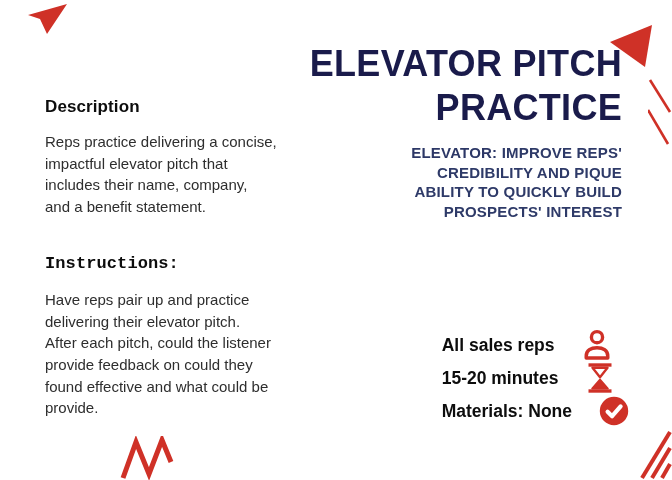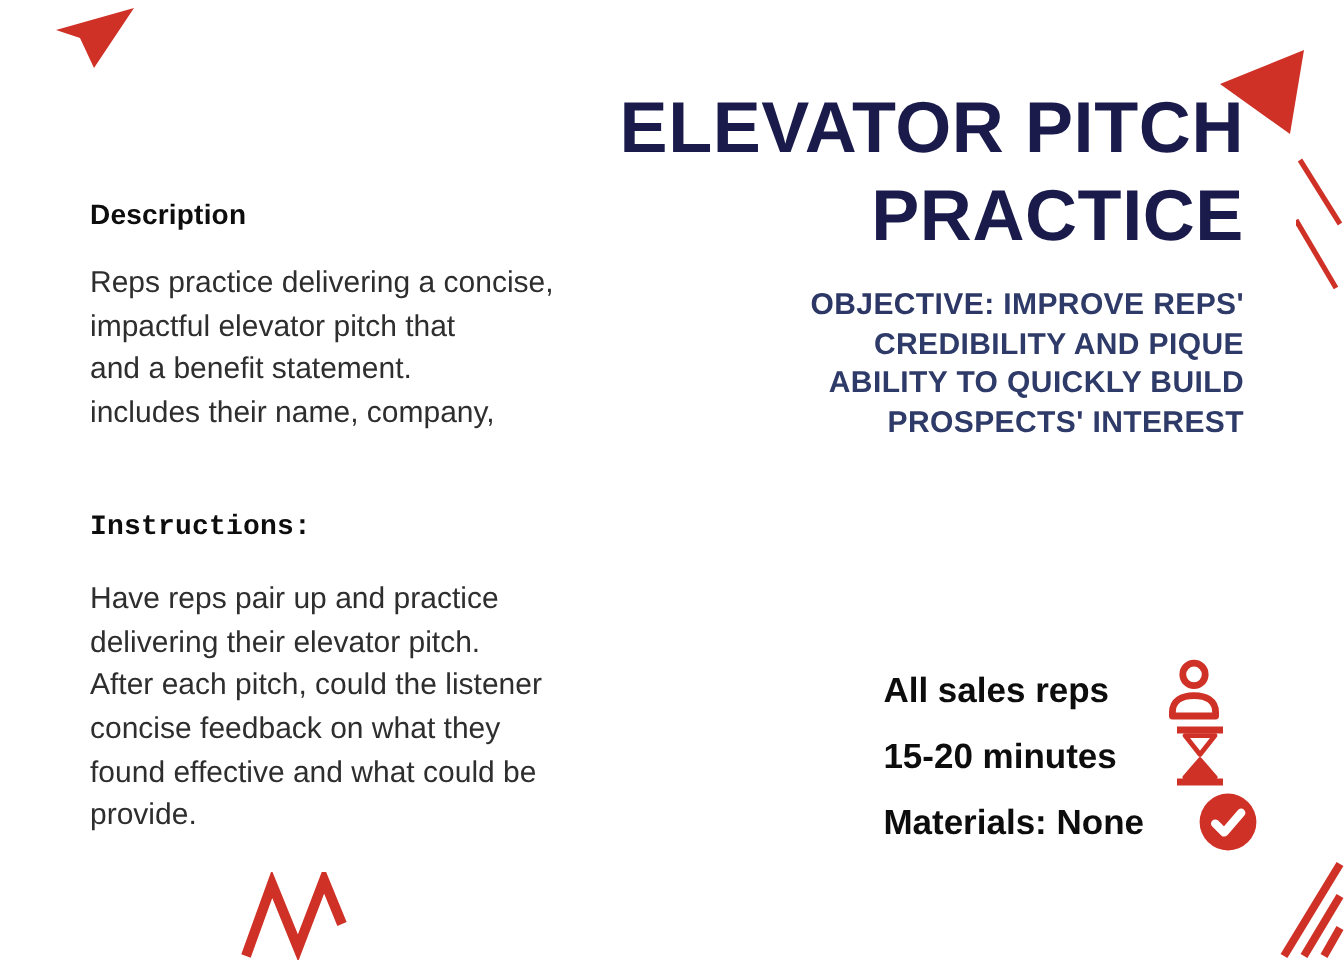--- a/index.html
+++ b/index.html
@@ -6,21 +6,21 @@
   .page{
     position:relative;
     width:672px;height:480px;
     background:#ffffff;
     overflow:hidden;
     font-family:"Liberation Sans","DejaVu Sans",sans-serif;
   }
   
   .left-col{position:absolute;left:45px;top:95px;width:310px;}
   .section-heading{
-    font-size:14px;font-weight:700;color:#0d0d0d;
+    font-size:17px;font-weight:700;color:#0d0d0d;
     margin:0;line-height:24px;letter-spacing:.1px;
   }
   .body-text{
     font-size:15px;color:#2e2e2e;line-height:21.7px;
     margin-top:12px;font-weight:400;
   }
   .heading-instructions{margin-top:34px;font-family:Liberation Mono, monospace;}
   .body-instructions{margin-top:13px;}
   
   .right-col{position:absolute;top:42px;right:50px;width:420px;text-align:right;}
@@ -76,42 +76,42 @@
     <line x1="2" y1="64" x2="30" y2="18" stroke="#cf3127" stroke-width="4"></line>
     <line x1="12" y1="64" x2="30" y2="34" stroke="#cf3127" stroke-width="4"></line>
     <line x1="22" y1="64" x2="30" y2="50" stroke="#cf3127" stroke-width="4"></line>
   </svg>
 
   <div class="left-col">
     <h2 class="section-heading">Description</h2>
     <div class="body-text">
       <div>Reps practice delivering a concise,</div>
       <div>impactful elevator pitch that</div>
+      <div>includes their name, company,</div>
       <div>and a benefit statement.</div>
-      <div>includes their name, company,</div>
     </div>
 
     <h2 class="section-heading heading-instructions">Instructions:</h2>
     <div class="body-text body-instructions">
       <div>Have reps pair up and practice</div>
       <div>delivering their elevator pitch.</div>
       <div>After each pitch, could the listener</div>
-      <div>concise feedback on what they</div>
+      <div>provide feedback on could they</div>
       <div>found effective and what could be</div>
       <div>provide.</div>
     </div>
   </div>
 
   <div class="right-col">
     <h1 class="page-title">
       <div>ELEVATOR PITCH</div>
       <div>PRACTICE</div>
     </h1>
     <div class="objective">
-      <div><b>OBJECTIVE:</b> <span>IMPROVE REPS'</span></div>
+      <div><b>ELEVATOR:</b> <span>IMPROVE REPS'</span></div>
       <div>CREDIBILITY AND PIQUE</div>
       <div>ABILITY TO QUICKLY BUILD</div>
       <div>PROSPECTS' INTEREST</div>
     </div>
   </div>
 
   <div class="info-list">
 
     <div class="info-row">
       <span class="info-label">All sales reps</span>

